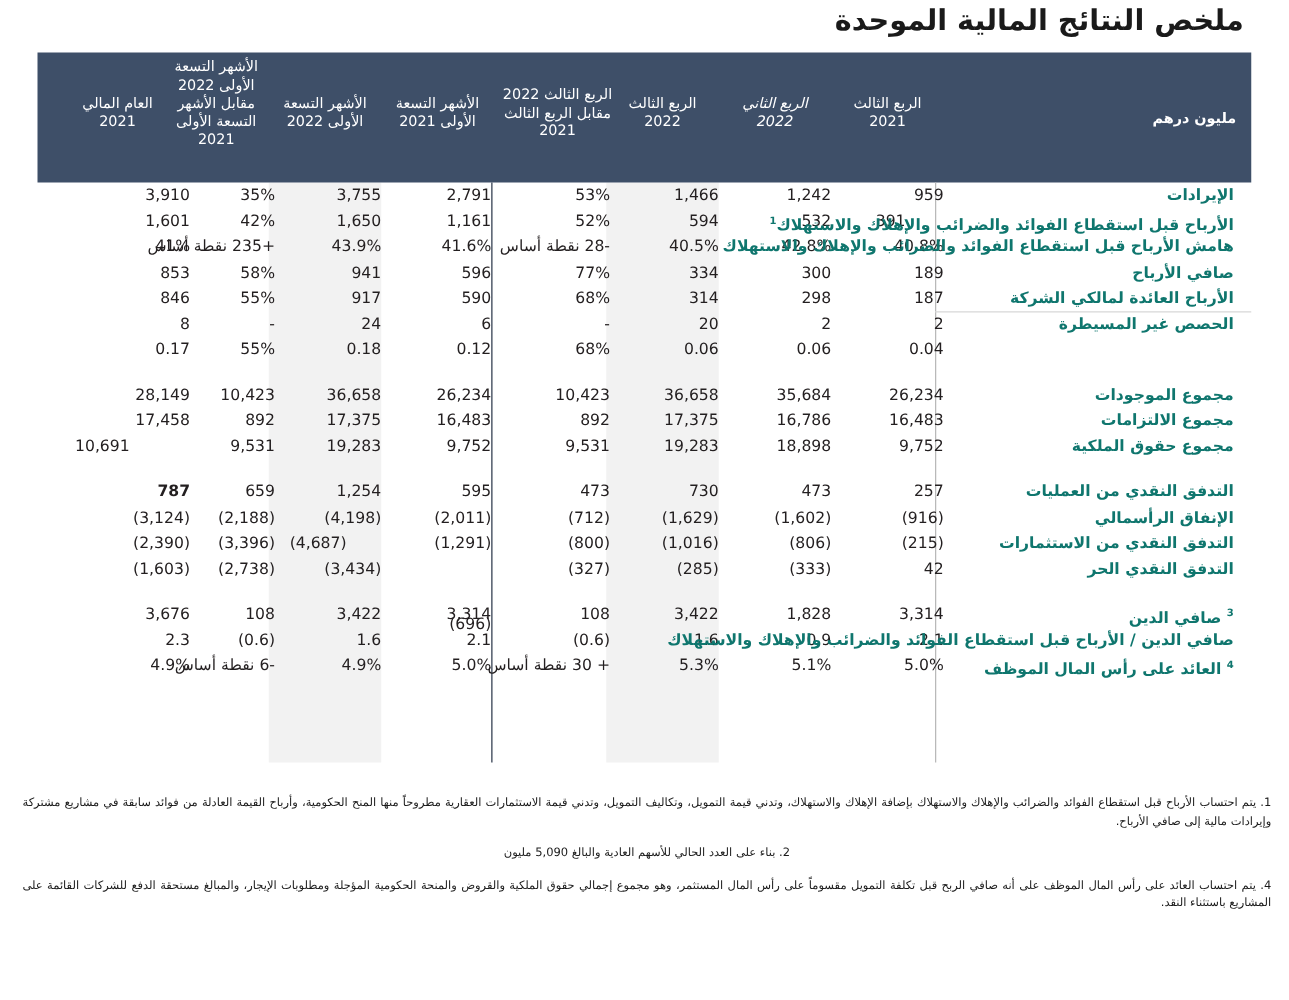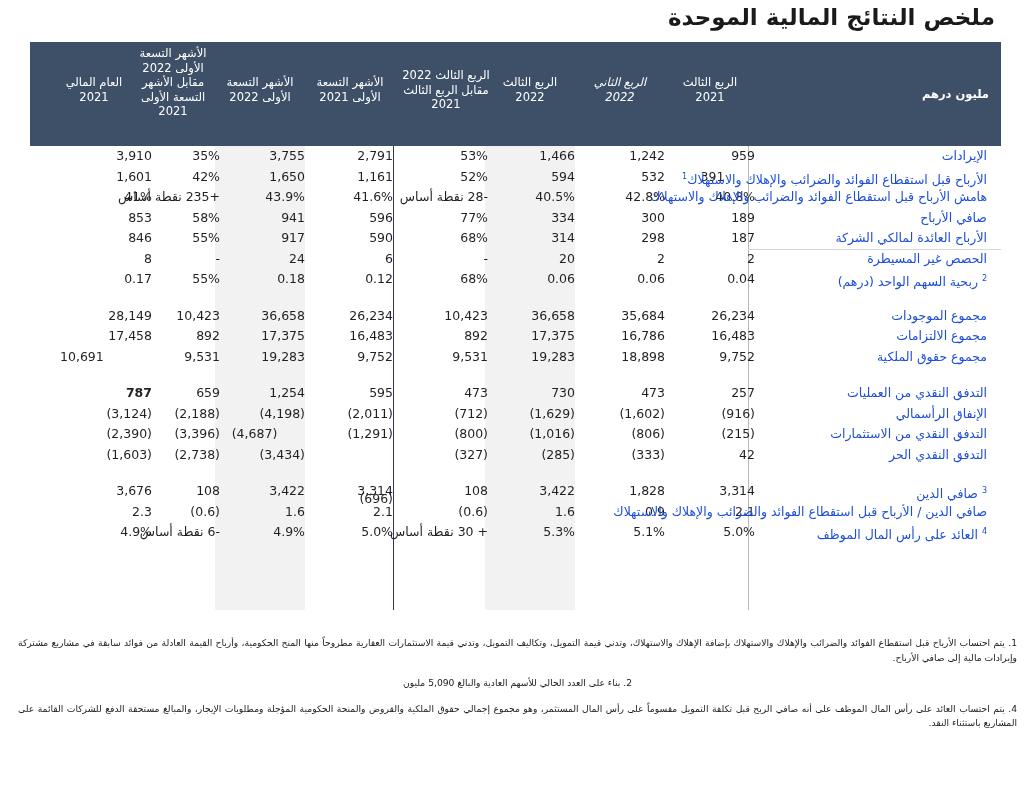--- a/index.html
+++ b/index.html
@@ -120,23 +120,24 @@
     text-align: left;
   }
   .label {
     position: absolute;
     top: 0;
     right: 14px;
     font-size: 12.5px;
     line-height: 20.5px;
     text-align: right;
     white-space: nowrap;
-    color: #1d4ed8;
+    color: #0f766e;
     direction: rtl;
     z-index: 3;
+    font-weight: bold;
   }
   .label sup {
     font-size: 8px;
     vertical-align: super;
   }
 
   
   .hrule {
     position: absolute;
     height: 1px;
@@ -255,21 +256,20 @@
       <div class="cell" style="left:105px; width:85px; text-align:right;">-</div>
       <div class="cell" style="left:190px; width:85px; text-align:right;">24</div>
       <div class="cell" style="left:278px; width:85px; text-align:right;">6</div>
       <div class="cell" style="left:373px; width:85px; text-align:right;">-</div>
       <div class="cell" style="left:460px; width:85px; text-align:right;">20</div>
       <div class="cell" style="left:550px; width:85px; text-align:right;">2</div>
       <div class="cell" style="left:640px; width:85px; text-align:right;">2</div>
     </div>
 
     <div class="row">
-      <div class="label"><sup>2</sup> <span>ربحية السهم الواحد (درهم)</span></div>
       <div class="cell" style="left:30px;  width:92px; text-align:right;">0.17</div>
       <div class="cell" style="left:105px; width:85px; text-align:right;">55%</div>
       <div class="cell" style="left:190px; width:85px; text-align:right;">0.18</div>
       <div class="cell" style="left:278px; width:85px; text-align:right;">0.12</div>
       <div class="cell" style="left:373px; width:85px; text-align:right;">68%</div>
       <div class="cell" style="left:460px; width:85px; text-align:right;">0.06</div>
       <div class="cell" style="left:550px; width:85px; text-align:right;">0.06</div>
       <div class="cell" style="left:640px; width:85px; text-align:right;">0.04</div>
     </div>
 

